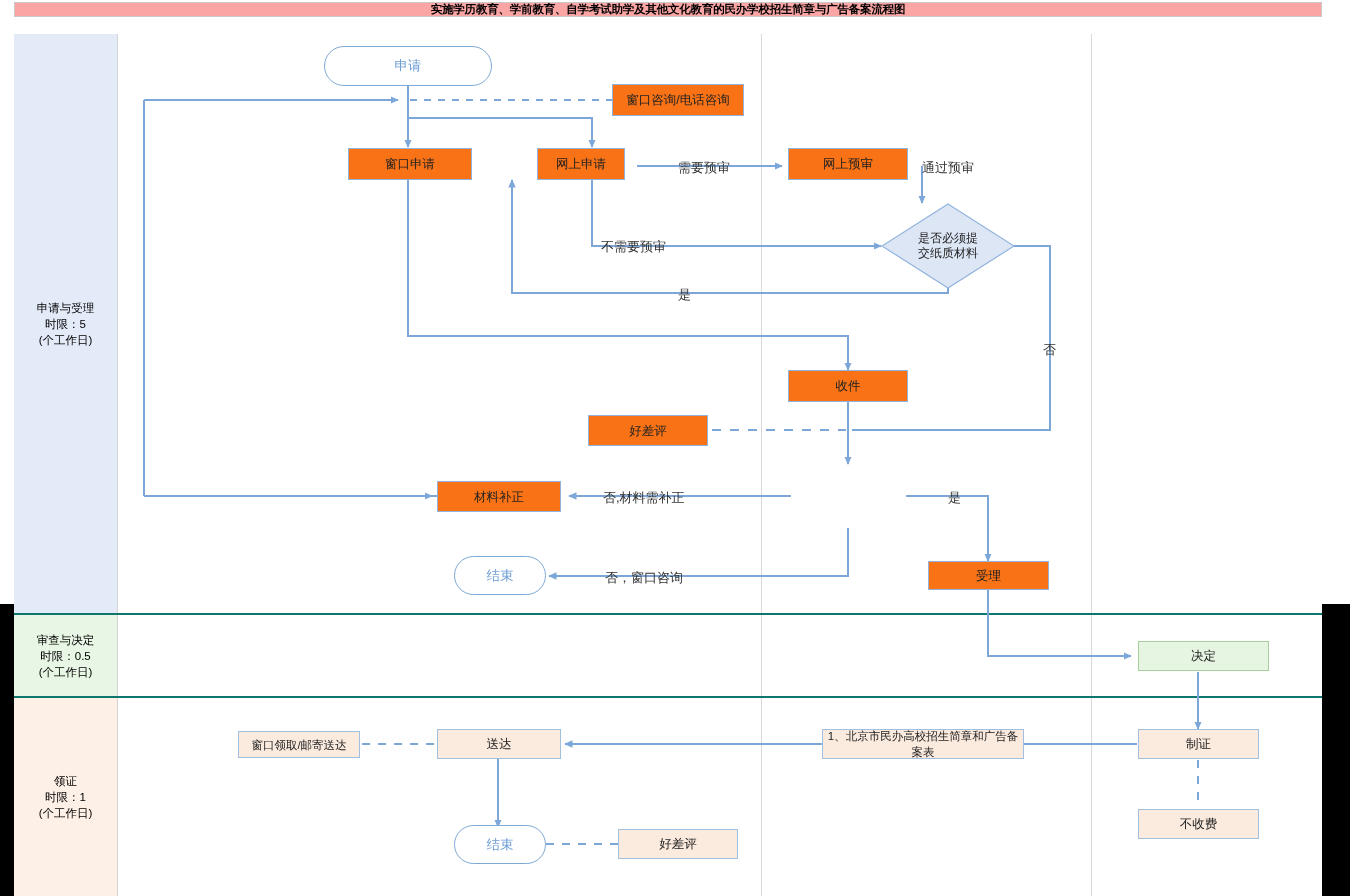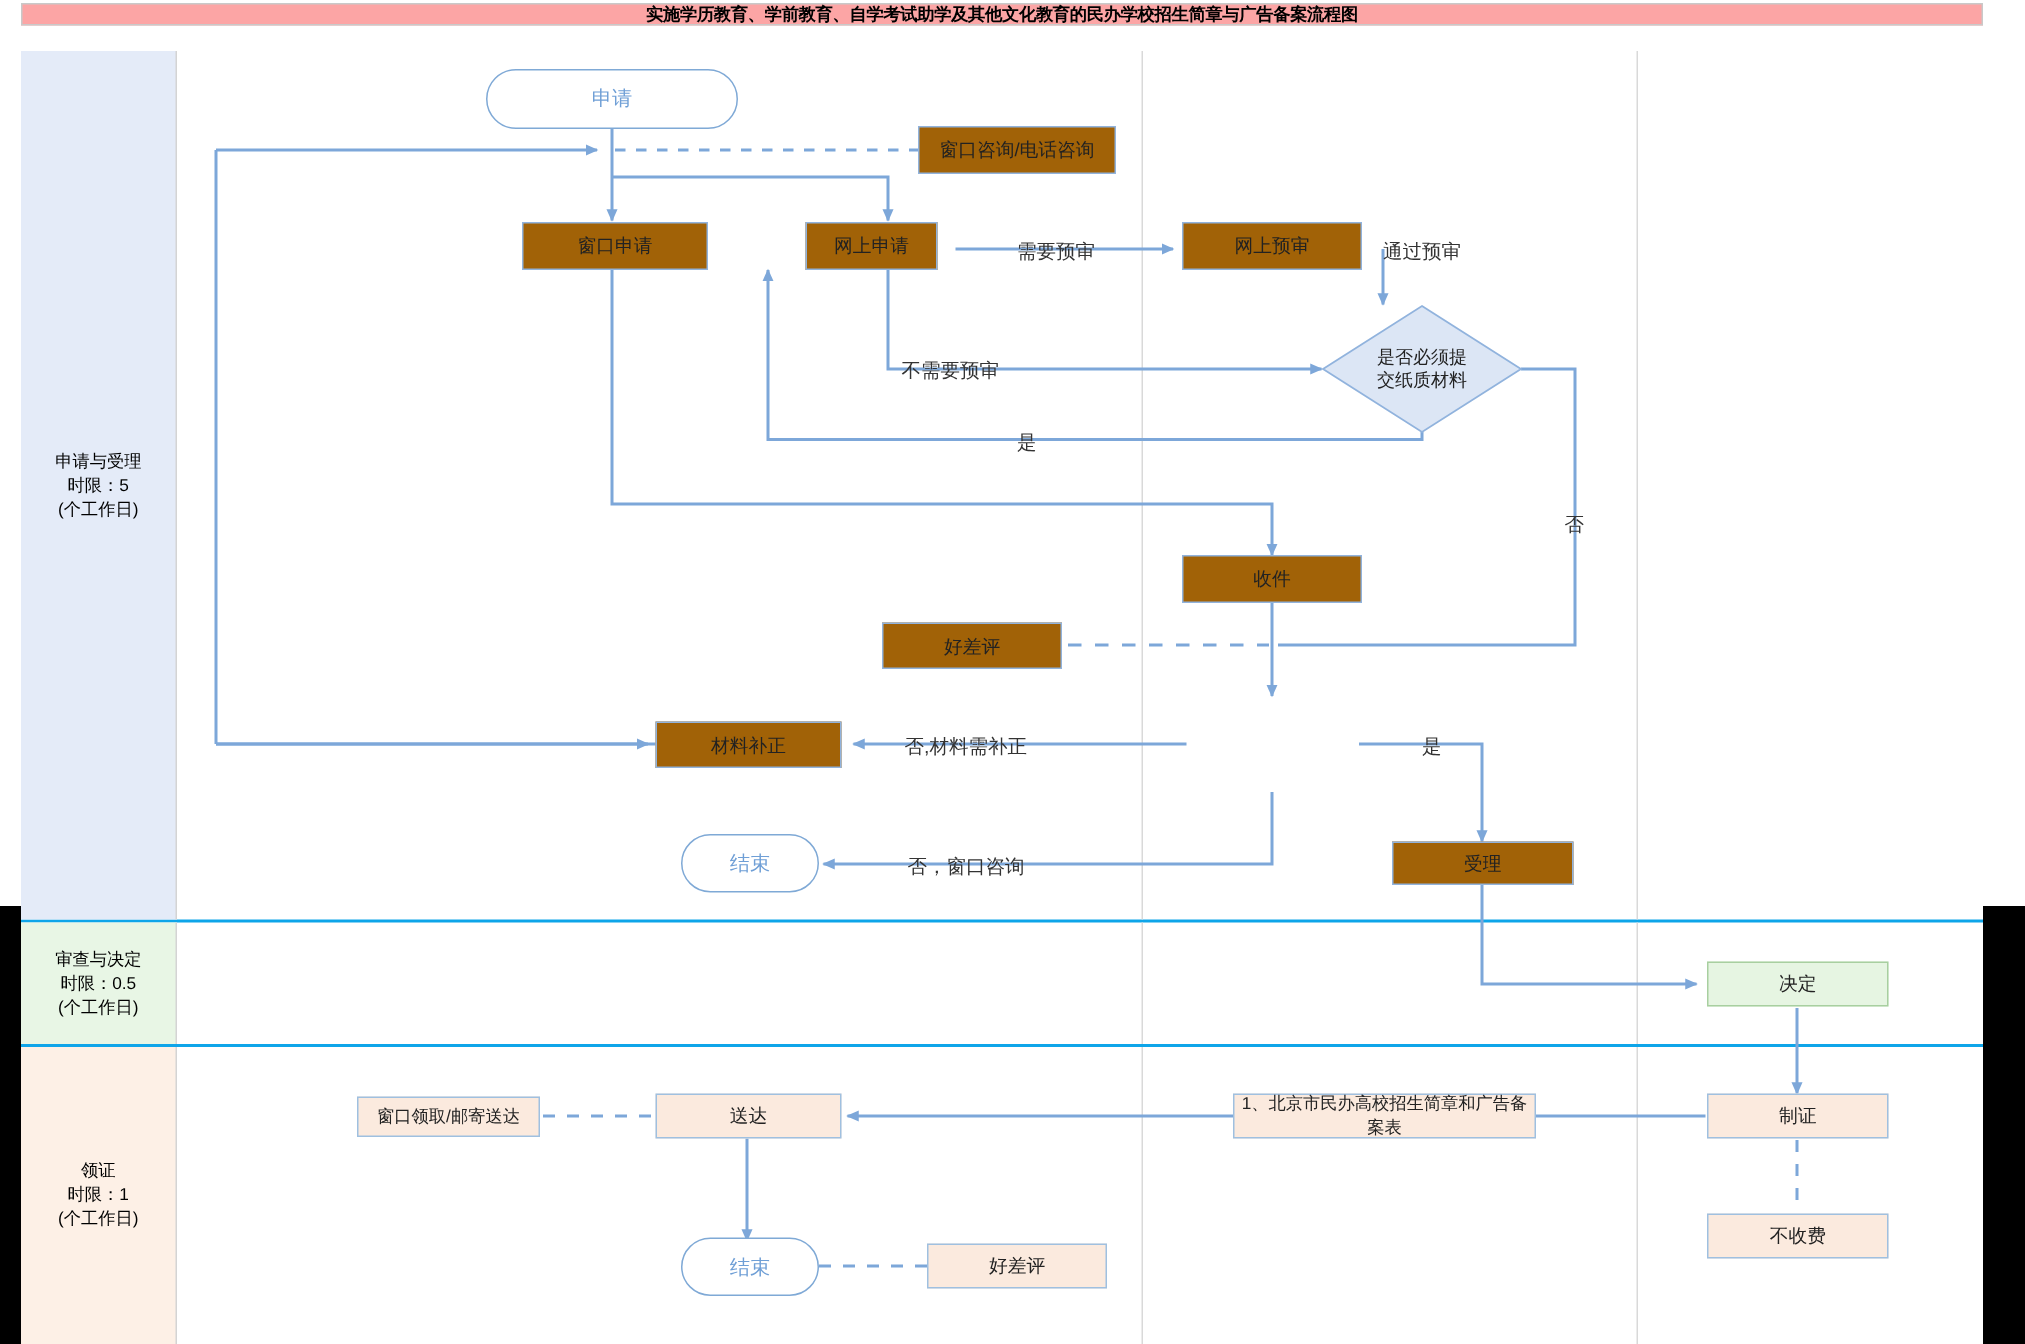--- a/index.html
+++ b/index.html
@@ -20,36 +20,36 @@
   #col-header{position:absolute;left:14px;top:17px;width:1308px;height:17px;display:flex;box-sizing:border-box;}
   .colhead{border:1px solid #c9c9c9;border-top:none;box-sizing:border-box;background:#fff;
      display:flex;align-items:center;justify-content:center;font-size:11.5px;color:#000;font-weight:bold;white-space:nowrap;}
   .colhead.c0{width:104px;}
   .colhead.c1{width:643px;}
   .colhead.c2{width:330px;}
   .colhead.c3{width:231px;}
 
   
   #grid{position:absolute;left:14px;top:34px;width:1308px;height:862px;}
-  .lane-row{position:absolute;left:0;width:1308px;box-sizing:border-box;border-bottom:2px solid #0ea5e9;}
+  .lane-row{position:absolute;left:0;width:1308px;box-sizing:border-box;border-bottom:2px solid #0f766e;}
   #row-0{top:0;height:581px;}
   #row-1{top:581px;height:83px;}
   #row-2{top:664px;height:198px;border-bottom:none;}
   .stage-cell{position:absolute;left:0;top:0;width:104px;height:100%;
      box-sizing:border-box;border-right:1px solid #d4d4d4;
      display:flex;align-items:center;justify-content:center;text-align:center;}
   .stage-text{font-size:11.5px;line-height:16px;color:#000;white-space:pre-line;}
   .vdiv{position:absolute;top:0;height:100%;width:0;border-left:1px solid #d9d9d9;}
   .vdiv.v1{left:747px;}
   .vdiv.v2{left:1077px;}
 
   
   .node{position:absolute;box-sizing:border-box;display:flex;align-items:center;justify-content:center;
         text-align:center;font-size:12.5px;color:#222;line-height:16px;}
-  .n-blue{background:#a16207;border:1px solid #91b3dd;}
+  .n-blue{background:#f97316;border:1px solid #91b3dd;}
   .n-green{background:#e6f5e2;border:1px solid #a8cfa0;}
   .n-peach{background:#fbeade;border:1px solid #9fc0e0;}
   .n-term{background:#fff;border:1.6px solid #7fa9d6;border-radius:26px;color:#6f9fd6;font-size:13.5px;}
   .n-diamond{background:transparent;border:none;}
   .diamond-svg{position:absolute;left:0;top:0;}
   .diamond-label{position:relative;z-index:2;font-size:12px;line-height:15px;color:#222;white-space:pre-line;}
 
   
   #wires{position:absolute;left:0;top:0;width:1350px;height:896px;pointer-events:none;}
   .edge-label{position:absolute;font-size:13px;color:#333;white-space:nowrap;background:transparent;}
@@ -203,21 +203,21 @@
   </div>
 
   <div class="node n-term" style="left:454px;top:556px;width:92px;height:39px;">
     <span>结束</span>
   </div>
 
   <div class="node n-blue" style="left:928px;top:561px;width:121px;height:29px;">
     <span>受理</span>
   </div>
 
-  <div class="node n-green" style="left:1138px;top:641px;width:121px;height:30px;">
+  <div class="node n-green" style="left:1138px;top:641px;width:131px;height:30px;">
     <span>决定</span>
   </div>
 
   <div class="node n-peach" style="left:1138px;top:729px;width:121px;height:30px;">
     <span>制证</span>
   </div>
 
   <div class="node n-peach" style="left:822px;top:729px;width:202px;height:30px;font-size:11.5px;">
     <span>1、北京市民办高校招生简章和广告备案表</span>
   </div>

